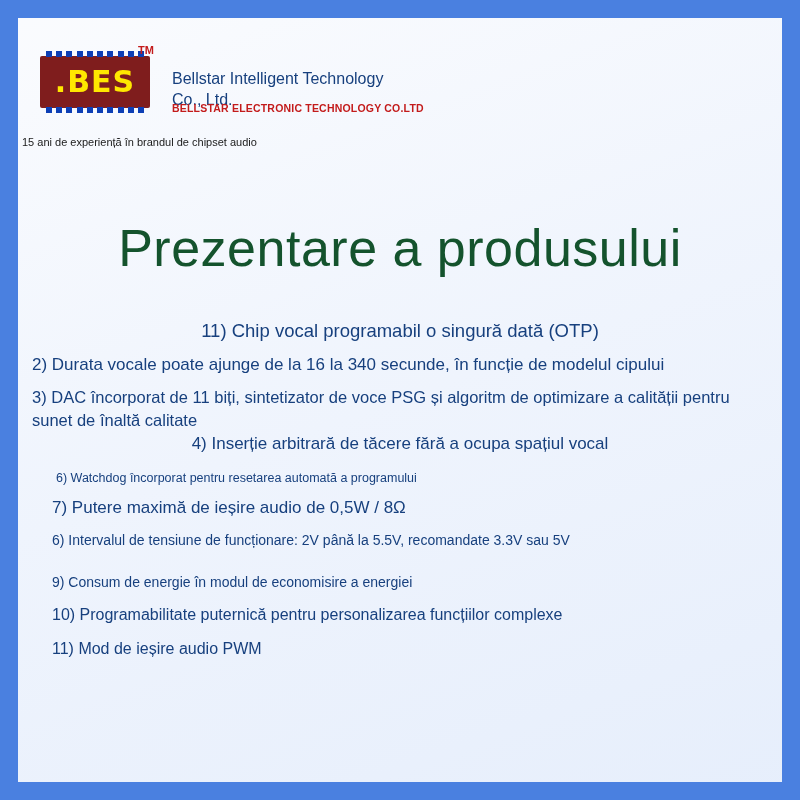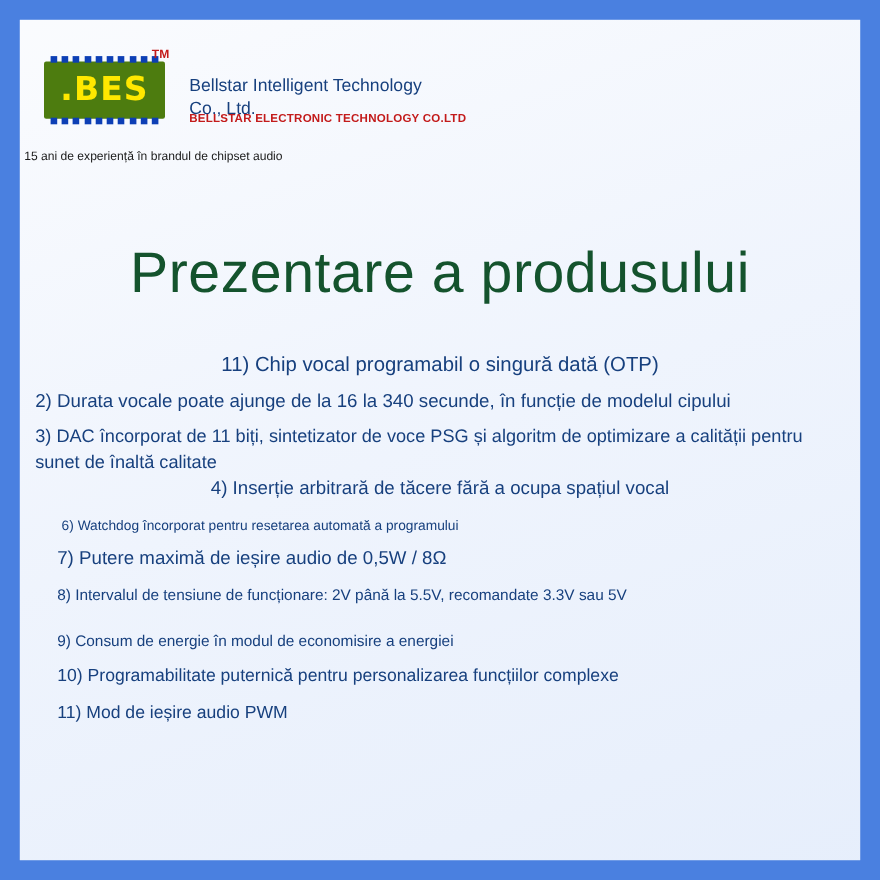--- a/index.html
+++ b/index.html
@@ -43,21 +43,21 @@
     top: 22px;
     width: 380px;
     height: 90px;
   }
   .logo-mark {
     position: absolute;
     left: 0;
     top: 16px;
     width: 110px;
     height: 52px;
-    background: #4d7c0f;
+    background: #7f1d1d;
     border-radius: 2px;
     text-decoration: underline;
   }
   .logo-mark .teeth {
     position: absolute;
     left: 6px;
     top: -5px;
     width: 98px;
     height: 6px;
     display: flex;
@@ -202,20 +202,20 @@
 
     <h1 class="title">Prezentare a produsului</h1>
 
     <div class="bullets">
       <div class="bullet b1">11) Chip vocal programabil o singură dată (OTP)</div>
       <div class="bullet b2">2) Durata vocale poate ajunge de la 16 la 340 secunde, în funcție de modelul cipului</div>
       <div class="bullet b3">3) DAC încorporat de 11 biți, sintetizator de voce PSG și algoritm de optimizare a calității pentru sunet de înaltă calitate</div>
       <div class="bullet b4">4) Inserție arbitrară de tăcere fără a ocupa spațiul vocal</div>
       <div class="bullet b6">6) Watchdog încorporat pentru resetarea automată a programului</div>
       <div class="bullet b7">7) Putere maximă de ieșire audio de 0,5W / 8Ω</div>
-      <div class="bullet b8">8) Intervalul de tensiune de funcționare: 2V până la 5.5V, recomandate 3.3V sau 5V</div>
+      <div class="bullet b8">6) Intervalul de tensiune de funcționare: 2V până la 5.5V, recomandate 3.3V sau 5V</div>
       <div class="bullet b9">9) Consum de energie în modul de economisire a energiei</div>
       <div class="bullet b10">10) Programabilitate puternică pentru personalizarea funcțiilor complexe</div>
       <div class="bullet b11">11) Mod de ieșire audio PWM</div>
     </div>
 
   </div>
 </div>
 
 </body></html>

